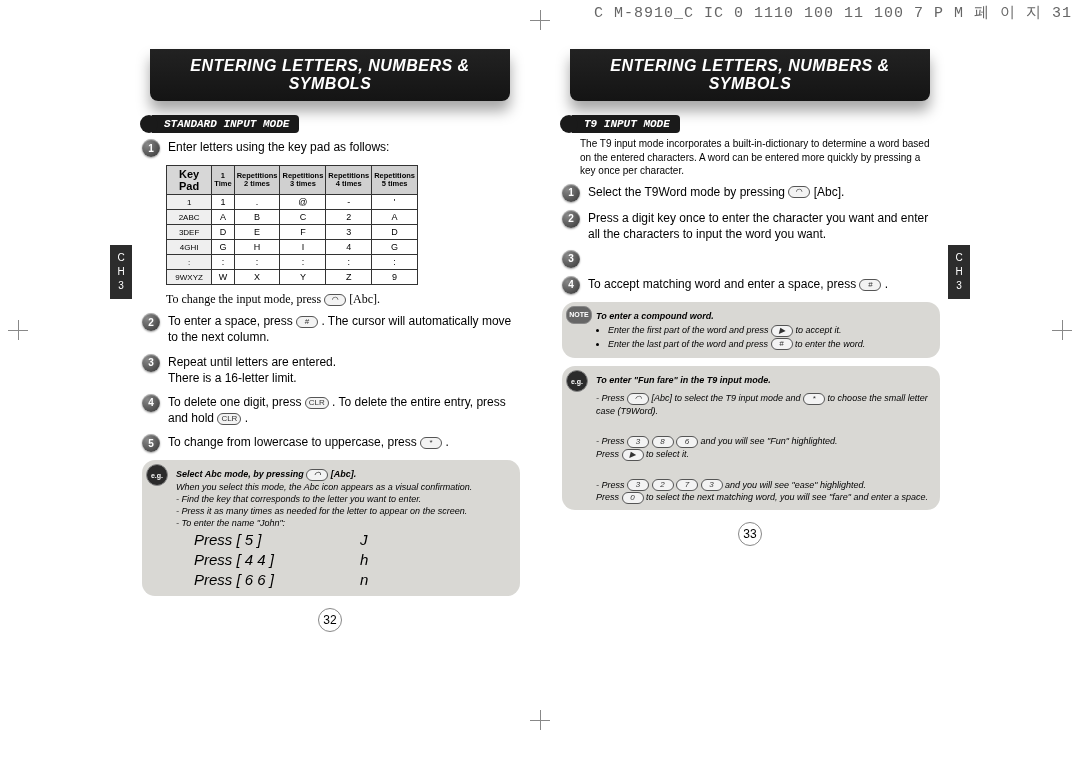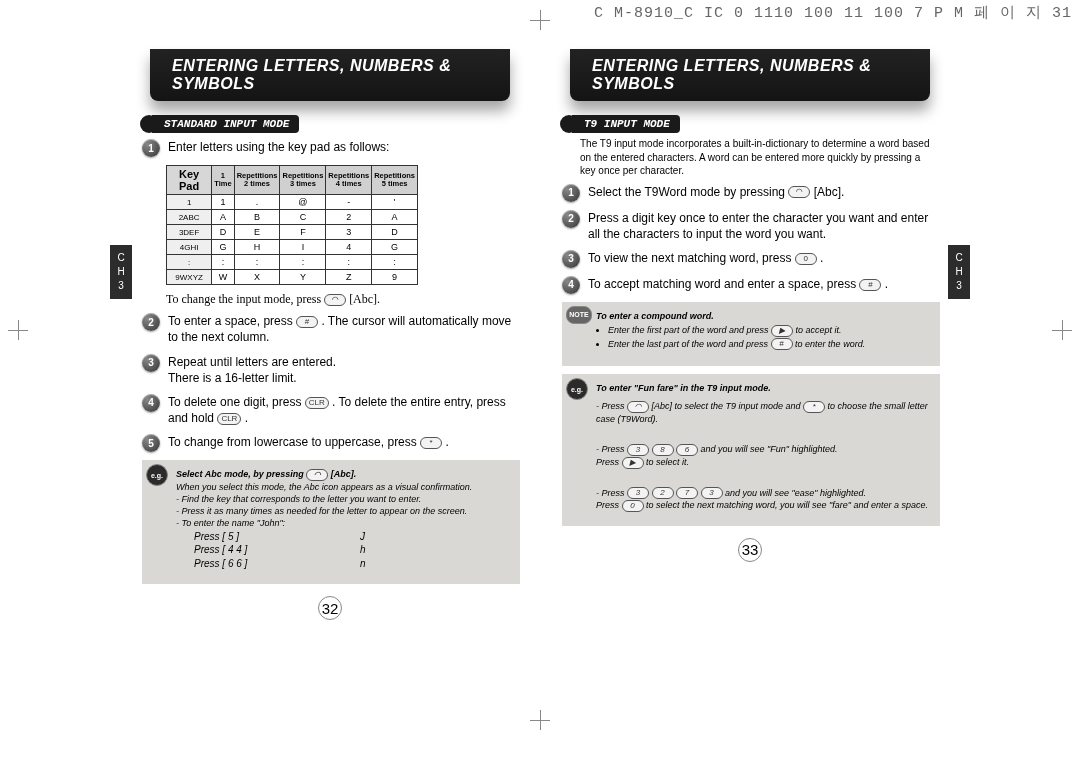--- a/index.html
+++ b/index.html
@@ -47,21 +47,22 @@
     padding: 0 20px;
   }
   .page-left { margin-left: 40px; }
   .page-right { margin-right: 40px; }
   .banner {
     background: linear-gradient(to bottom, #222 0%, #141414 100%);
     color: #fff;
     font-size: 16px;
     font-weight: bold;
     letter-spacing: 0.5px;
-    padding: 8px 22px;
+    padding: 8px 12px;
+    text-align: center;
     border-radius: 0 0 8px 8px;
     box-shadow: 0 10px 14px rgba(0,0,0,0.35);
     margin: 24px 10px 14px 10px;
     font-style: italic;
   }
   .pill-row {
     display: flex;
     align-items: center;
     margin: 6px 0 4px 0;
     font-family: Liberation Mono, monospace;
@@ -152,22 +153,22 @@
     border: 1px solid #333;
     text-align: center;
     padding: 2px 2px;
   }
   table.keypad th.gray { background: #d7d7d7; font-weight: bold; }
   table.keypad th.dark { background: #d0d0d0; font-weight: bold; font-size: 7.5px; line-height: 1.05; }
   table.keypad td.key { background: #efefef; font-size: 8px; }
   
   .note-box {
     background: #d9d8d4;
-    border-radius: 0;
-    padding: 8px 10px 14px 34px;
+    border-radius: 13px;
+    padding: 8px 10px 6px 34px;
     margin: 8px 0 6px 2px;
     position: relative;
     font-size: 9px;
     font-style: italic;
     line-height: 1.35;
   }
   .note-box .tag {
     position: absolute;
     left: 4px; top: 4px;
     width: 24px; height: 16px;
@@ -182,26 +183,26 @@
   }
   .note-box .tag.eg { border-radius: 50%; width: 20px; height: 20px; background: #2b2b2b; }
   .note-box ul { margin: 2px 0 2px 0; padding-left: 12px; }
   .note-box li { margin: 1px 0; }
   .note-box .lead { font-weight: bold; }
   .page-num {
     width: 22px; height: 22px;
     border: 1px solid #888;
     border-radius: 50%;
     display: flex; align-items: center; justify-content: center;
-    font-size: 15px;
+    font-size: 12px;
     margin: 12px auto 4px auto;
     background: #fff;
   }
   .press-table {
-    font-size: 10px;
+    font-size: 15px;
     font-style: italic;
     margin-left: 18px;
   }
   .press-table div { display: flex; gap: 16px; }
   .press-table .col-a { width: 150px; }
 </style>
 </head>
 <body>
 
 <div class="top-meta">C M-8910_C IC    0 1110  100 11 100  7 P M 페 이 지 31</div>
@@ -374,23 +375,20 @@
       </div>
     </div>
 
     <div class="num-step">
       <div class="num-badge">2</div>
       <div class="step-text">Press a digit key once to enter the character you want and enter all the characters to input the word you want.</div>
     </div>
 
     <div class="num-step">
       <div class="num-badge">3</div>
-      <div class="step-text">
-        <span>To view the next matching word, press </span><span class="key-icon">0</span><span> .</span>
-      </div>
     </div>
 
     <div class="num-step">
       <div class="num-badge">4</div>
       <div class="step-text">
         <span>To accept matching word and enter a space, press </span><span class="key-icon">#</span><span> .</span>
       </div>
     </div>
 
     <div class="note-box">

